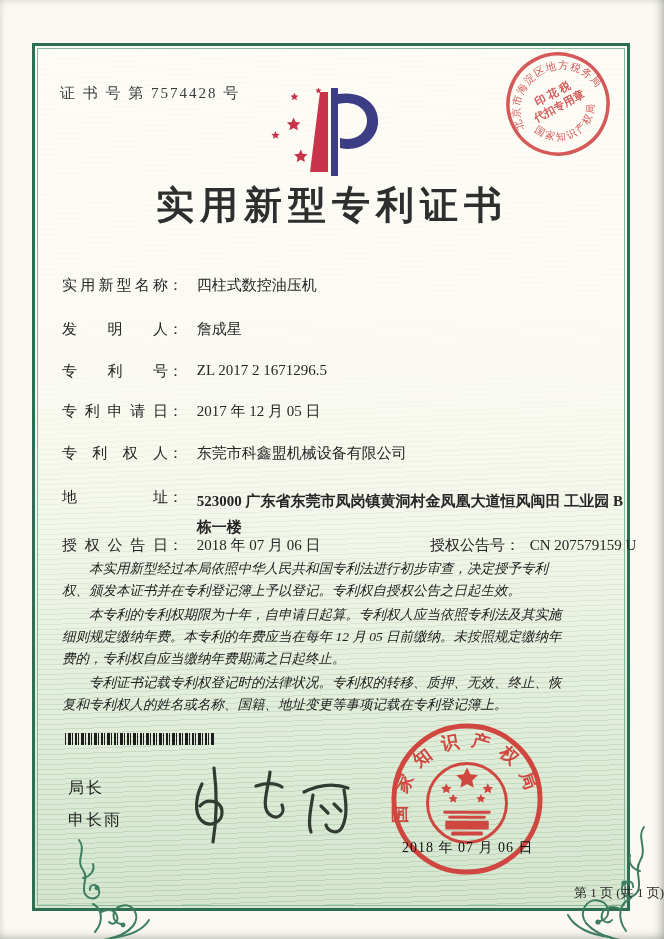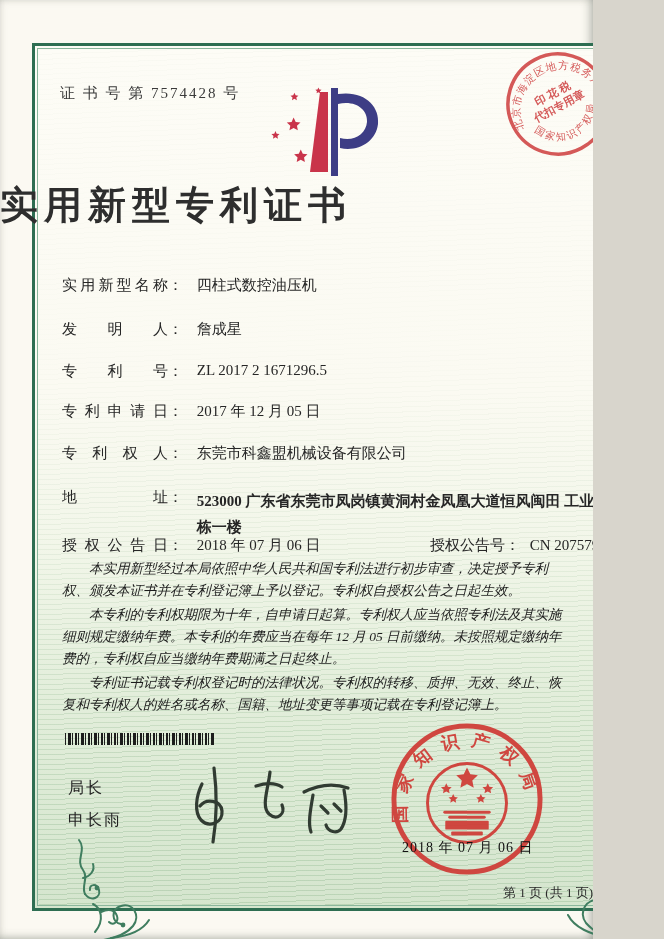--- a/index.html
+++ b/index.html
@@ -1,27 +1,27 @@
 <!DOCTYPE html>
 <html><head>
 <meta charset="utf-8">
 <style>
   html,body{margin:0;padding:0;}
   body{font-family:"Liberation Serif","DejaVu Serif",serif;background:#d8d5cc;}
-  .photo{position:relative;width:593px;height:939px;background:#fbf9f2;overflow:hidden;
+  .photo{position:relative;width:664px;height:939px;background:#fbf9f2;overflow:hidden;
     box-shadow:inset -8px 0 10px -5px rgba(70,80,70,.35), inset 0 -6px 8px -4px rgba(70,80,70,.3), inset 3px 3px 8px -4px rgba(120,120,110,.25);}
   
   .frame{position:absolute;left:32px;top:43px;width:592px;height:862px;border:3px solid #2e6e52;background:linear-gradient(180deg,#fdfcf6 0%,#fbfaf2 40%,#f2f6e9 58%,#e3eedb 75%,#d9e8d2 92%,#d5e5ce 100%);}
   .frame::before{content:"";position:absolute;inset:2px;border:1px solid #8ab69c;pointer-events:none;}
   .guilloche{position:absolute;inset:3px;background:
      repeating-linear-gradient(178deg, rgba(90,150,95,.22) 0 1px, rgba(255,255,255,0) 1px 5px);
      -webkit-mask-image:linear-gradient(180deg,rgba(0,0,0,.10) 0%,rgba(0,0,0,.05) 35%,rgba(0,0,0,.45) 62%,rgba(0,0,0,.85) 82%,#000 100%);
      mask-image:linear-gradient(180deg,rgba(0,0,0,.10) 0%,rgba(0,0,0,.05) 35%,rgba(0,0,0,.45) 62%,rgba(0,0,0,.85) 82%,#000 100%);}
   .cert-number{position:absolute;left:60px;top:84px;font-size:15px;color:#3a3a3a;letter-spacing:2px;}
-  .title{position:absolute;left:0;top:180px;width:100%;text-align:left;font-size:38px;font-weight:bold;letter-spacing:6px;color:#2e2e2e;}
+  .title{position:absolute;left:0;top:180px;width:100%;text-align:center;font-size:38px;font-weight:bold;letter-spacing:6px;color:#2e2e2e;}
   
   .logo{position:absolute;left:268px;top:84px;}
   
   .tax-stamp{position:absolute;left:504px;top:50px;transform:rotate(-28deg);opacity:.88;}
   
   .field-row{position:absolute;left:62px;font-size:15px;color:#262626;white-space:nowrap;}
   .flabel{display:inline-block;width:106px;text-align:justify;text-align-last:justify;vertical-align:top;}
   .fcolon{display:inline-block;vertical-align:top;}
   .fvalue{display:inline-block;margin-left:10px;vertical-align:top;}
   .fvalue.wrap{white-space:normal;width:430px;line-height:1.75;font-weight:bold;}

